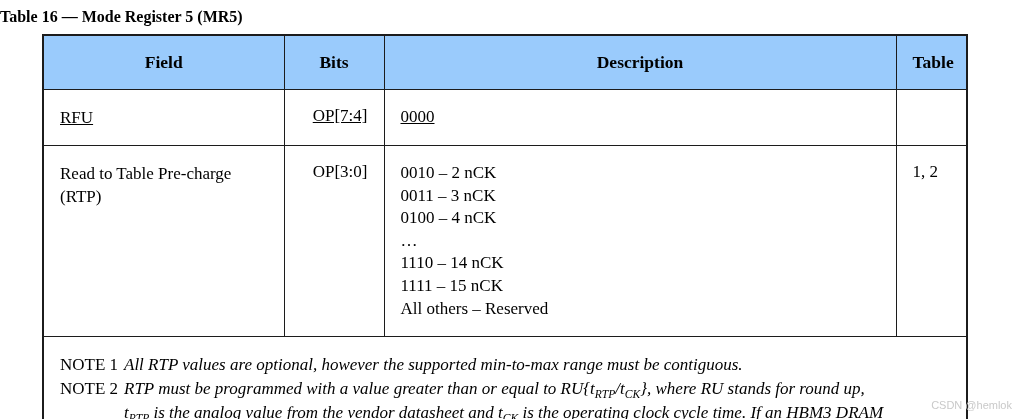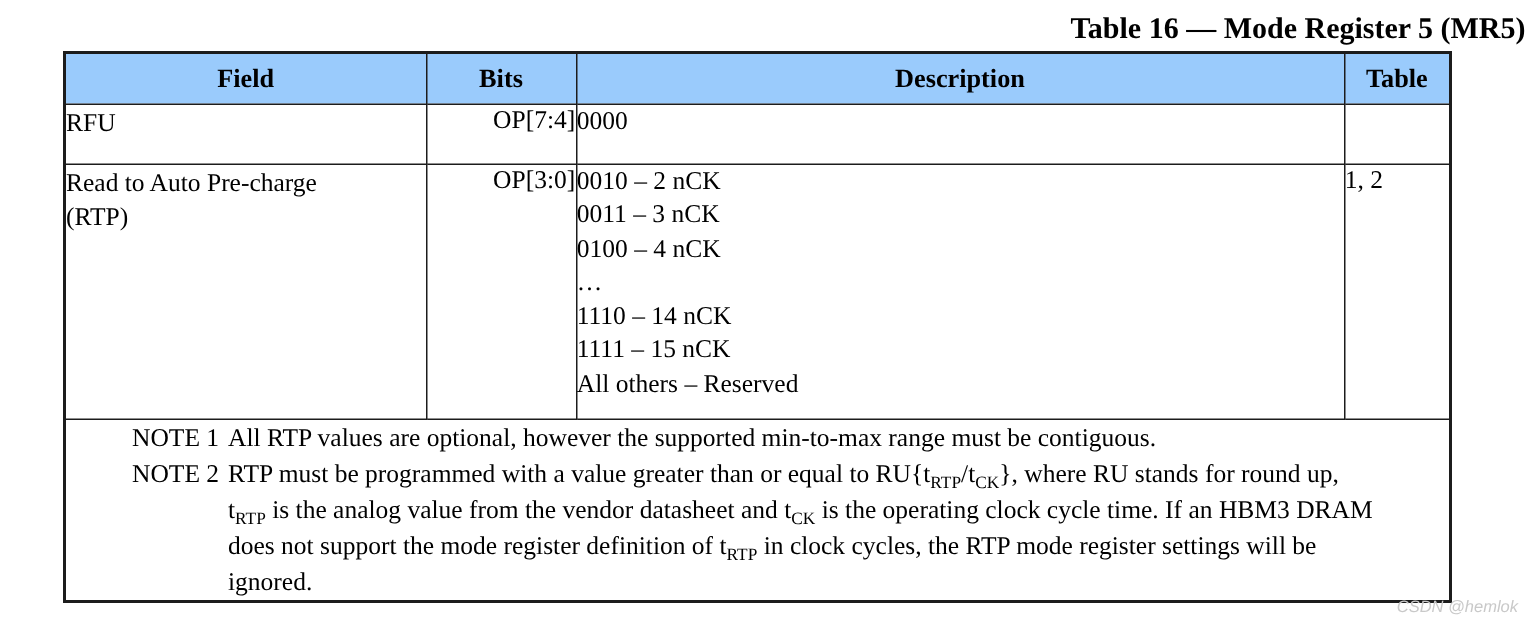--- a/index.html
+++ b/index.html
@@ -13,48 +13,48 @@
     position: relative;
     overflow: hidden;
     font-family: "Liberation Serif", serif;
     color: #000000;
   }
   .title {
     position: absolute;
     top: 8px;
     left: 0;
     width: 100%;
-    text-align: right;
-    font-size: 20px;
+    text-align: left;
+    font-size: 16px;
     font-weight: bold;
   }
   table.mr5 {
     position: absolute;
     left: 42px;
     top: 34px;
     width: 924px;
     border-collapse: collapse;
     table-layout: fixed;
     border: 2px solid #1c1c1c;
   }
   table.mr5 th, table.mr5 td {
     border: 1px solid #1c1c1c;
     vertical-align: top;
     font-size: 17px;
-    padding: 0;
+    padding: 16px;
   }
   table.mr5 thead tr { height: 34px; }
   table.mr5 thead th {
     background: var(--header-bg, #9ACBFC);
     text-align: center;
     vertical-align: middle;
     font-size: 17.5px;
     font-weight: bold;
   }
-  tr.row-rfu { height: 40px; }
+  tr.row-rfu { height: 40px; text-decoration: underline; }
   tr.row-rtp { height: 170px; }
   td.cell-field {
     padding: 7px 8px 0 10px;
     white-space: pre-line;
     line-height: 23px;
   }
   td.cell-bits {
     text-align: right;
     padding-top: 7px;
   }
@@ -71,37 +71,36 @@
     border-top: 2px solid #1c1c1c;
     padding: 5px 10px 9px 13px;
     font-size: 16.5px;
   }
   .note {
     display: flex;
     line-height: 24px;
   }
   .note-label {
     flex: 0 0 64px;
-    margin-left: 44px;
   }
   .note-text {
     white-space: pre-line;
+    font-style: italic;
   }
   sub {
     font-size: 0.68em;
     line-height: 0;
   }
   .watermark {
     position: absolute;
     right: 5px;
     bottom: 8px;
     font-family: "Liberation Sans", sans-serif;
     font-size: 11px;
     color: #c9c9c9;
-    font-style: italic;
   }
 </style>
 </head>
 <body>
 
 <div class="page">
 
   <div class="title">Table 16 — Mode Register 5 (MR5)</div>
 
   <table class="mr5">
@@ -120,21 +119,21 @@
       </tr>
     </thead>
     <tbody>
       <tr class="row-rfu">
         <td class="cell-field">RFU</td>
         <td class="cell-bits">OP[7:4]</td>
         <td class="cell-desc">0000</td>
         <td class="cell-notes"></td>
       </tr>
       <tr class="row-rtp">
-        <td class="cell-field">Read to Auto Pre-charge
+        <td class="cell-field">Read to Table Pre-charge
 (RTP)</td>
         <td class="cell-bits">OP[3:0]</td>
         <td class="cell-desc">0010 – 2 nCK
 0011 – 3 nCK
 0100 – 4 nCK
 …
 1110 – 14 nCK
 1111 – 15 nCK
 All others – Reserved</td>
         <td class="cell-notes">1, 2</td>

